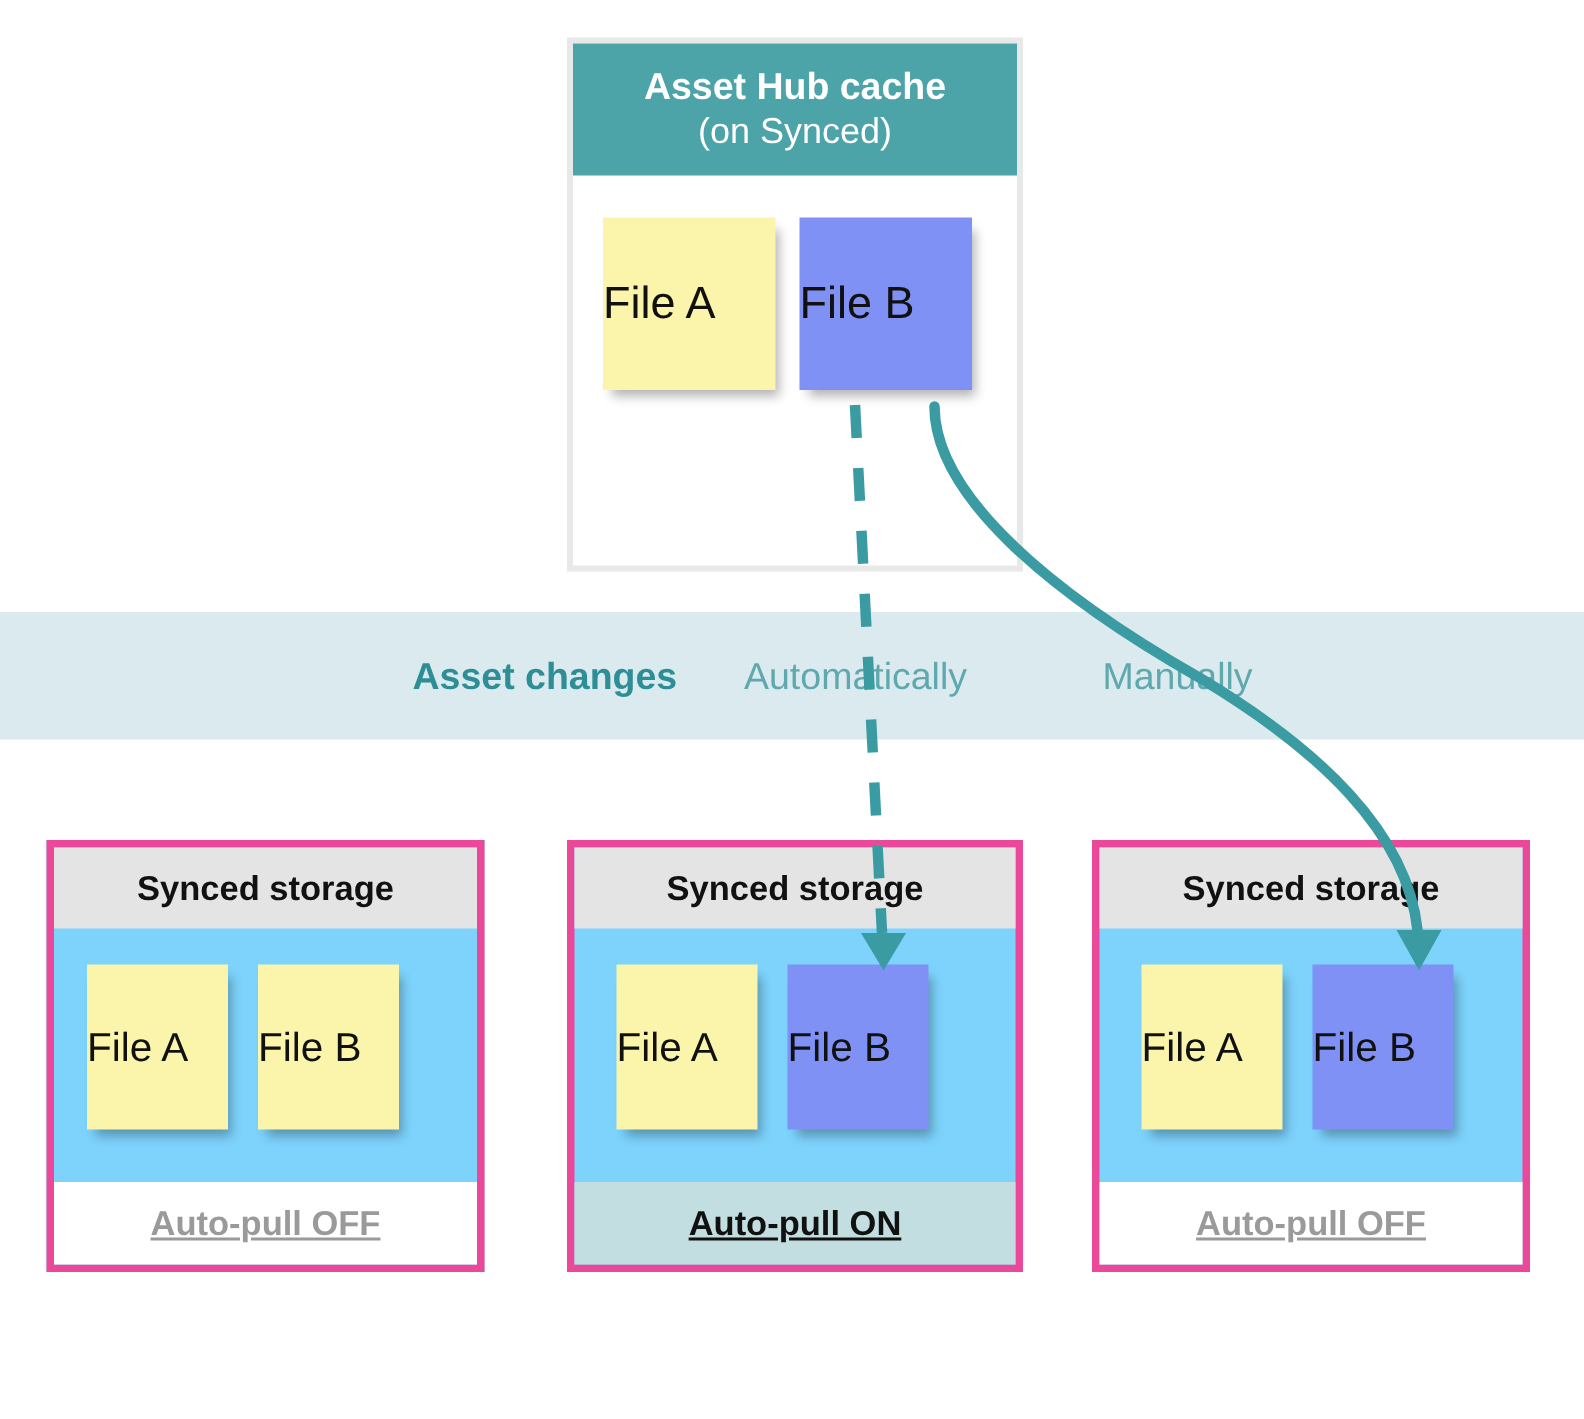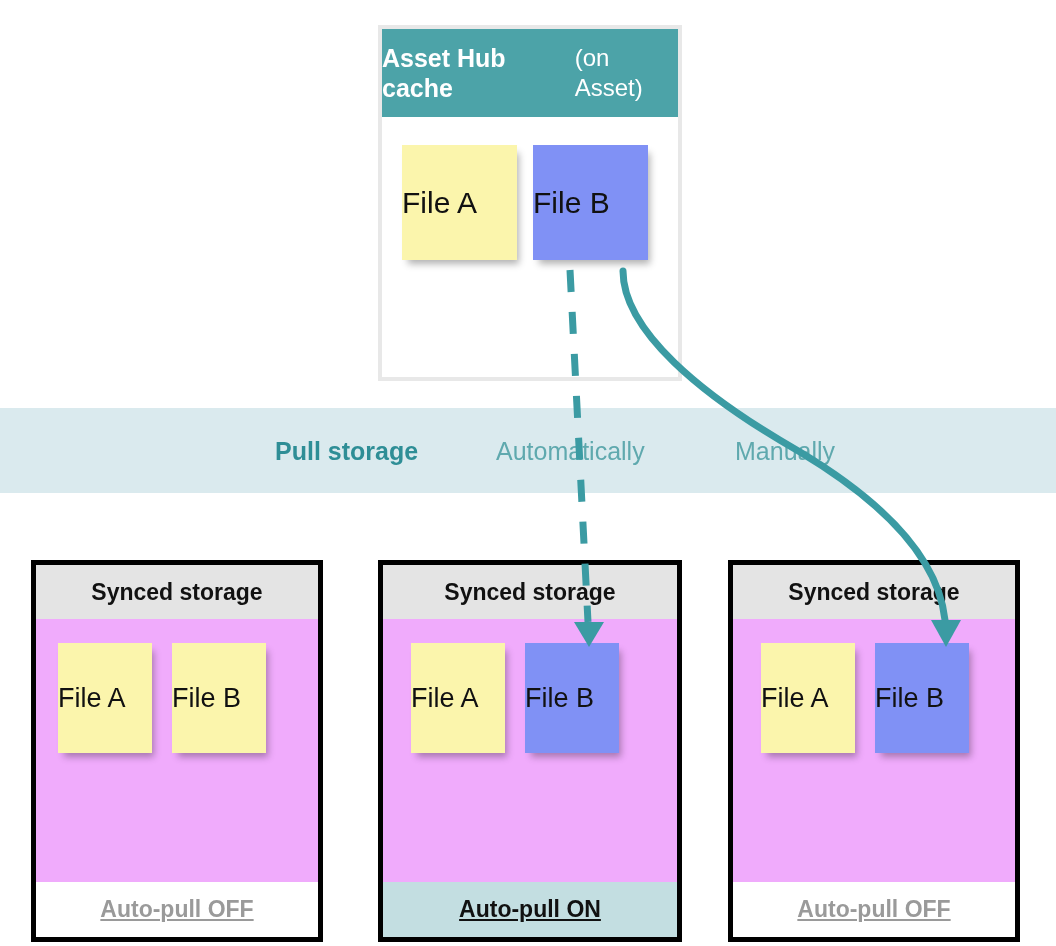--- a/index.html
+++ b/index.html
@@ -11,37 +11,37 @@
   .band{position:absolute;left:0;top:408px;width:1056px;height:85px;background:#daeaee;}
   .band-label{position:absolute;top:437px;font-size:25px;line-height:28px;white-space:nowrap;}
   .band-label.strong{font-weight:bold;color:#2e8e96;left:275px;}
   .band-label.soft1{color:#5fa9ae;left:496px;}
   .band-label.soft2{color:#5fa9ae;left:735px;}
 
   
   .cache-box{position:absolute;left:378px;top:25px;width:304px;height:356px;
              background:#ffffff;border:4px solid #e8e8e8;box-sizing:border-box;}
   .cache-head{position:absolute;left:0;top:0;width:100%;height:88px;background:#4ca3a8;
-              display:flex;flex-direction:row;align-items:center;justify-content:center;}
+              display:flex;flex-direction:column;align-items:center;justify-content:center;}
   .cache-head .t1{color:#ffffff;font-weight:bold;font-size:25px;line-height:30px;}
   .cache-head .t2{color:#ffffff;font-size:24px;line-height:30px;}
   .cache-cards{position:absolute;left:20px;top:116px;display:flex;gap:16px;}
 
   
   .note{width:115px;height:115px;position:relative;
         display:flex;align-items:center;justify-content:flex-start;
         font-size:30px;color:#111111;
         box-shadow:4px 6px 7px -2px rgba(0,0,0,0.30);}
   .note.yellow{background:#fbf5ac;}
   .note.blue{background:#8091f5;}
   .note.sm{width:94px;height:110px;font-size:27px;}
 
   
-  .store{position:absolute;top:560px;width:292px;height:382px;background:#f0abfc;
-         border:5px solid #000000;box-sizing:border-box;}
+  .store{position:absolute;top:560px;width:292px;height:288px;background:#7dd3fc;
+         border:5px solid #ec4899;box-sizing:border-box;}
   .store.s1{left:31px;}
   .store.s2{left:378px;width:304px;}
   .store.s3{left:728px;}
   .store-head{position:absolute;left:0;top:0;width:100%;height:54px;background:#e4e4e4;
               display:flex;align-items:center;justify-content:center;
               font-weight:bold;font-size:23px;color:#111111;}
   .store-cards{position:absolute;left:22px;top:78px;display:flex;gap:20px;}
   .store.s2 .store-cards{left:28px;}
   .store.s3 .store-cards{left:28px;}
   .store-foot{position:absolute;left:0;bottom:0;width:100%;height:55px;
@@ -52,28 +52,28 @@
 
   
   #arrows{position:absolute;left:0;top:0;width:1056px;height:946px;pointer-events:none;}
 </style>
 </head>
 <body>
 
 <div id="stage">
 
   <div class="band"></div>
-  <div class="band-label strong">Pull storage</div>
+  <div class="band-label strong">Asset changes</div>
   <div class="band-label soft1">Automatically</div>
   <div class="band-label soft2">Manually</div>
 
   <div class="cache-box">
     <div class="cache-head">
       <div class="t1">Asset Hub cache</div>
-      <div class="t2">(on Asset)</div>
+      <div class="t2">(on Synced)</div>
     </div>
     <div class="cache-cards">
       <div class="note yellow">
         <span>File A</span>
       </div>
       <div class="note blue">
         <span>File B</span>
       </div>
     </div>
   </div>

